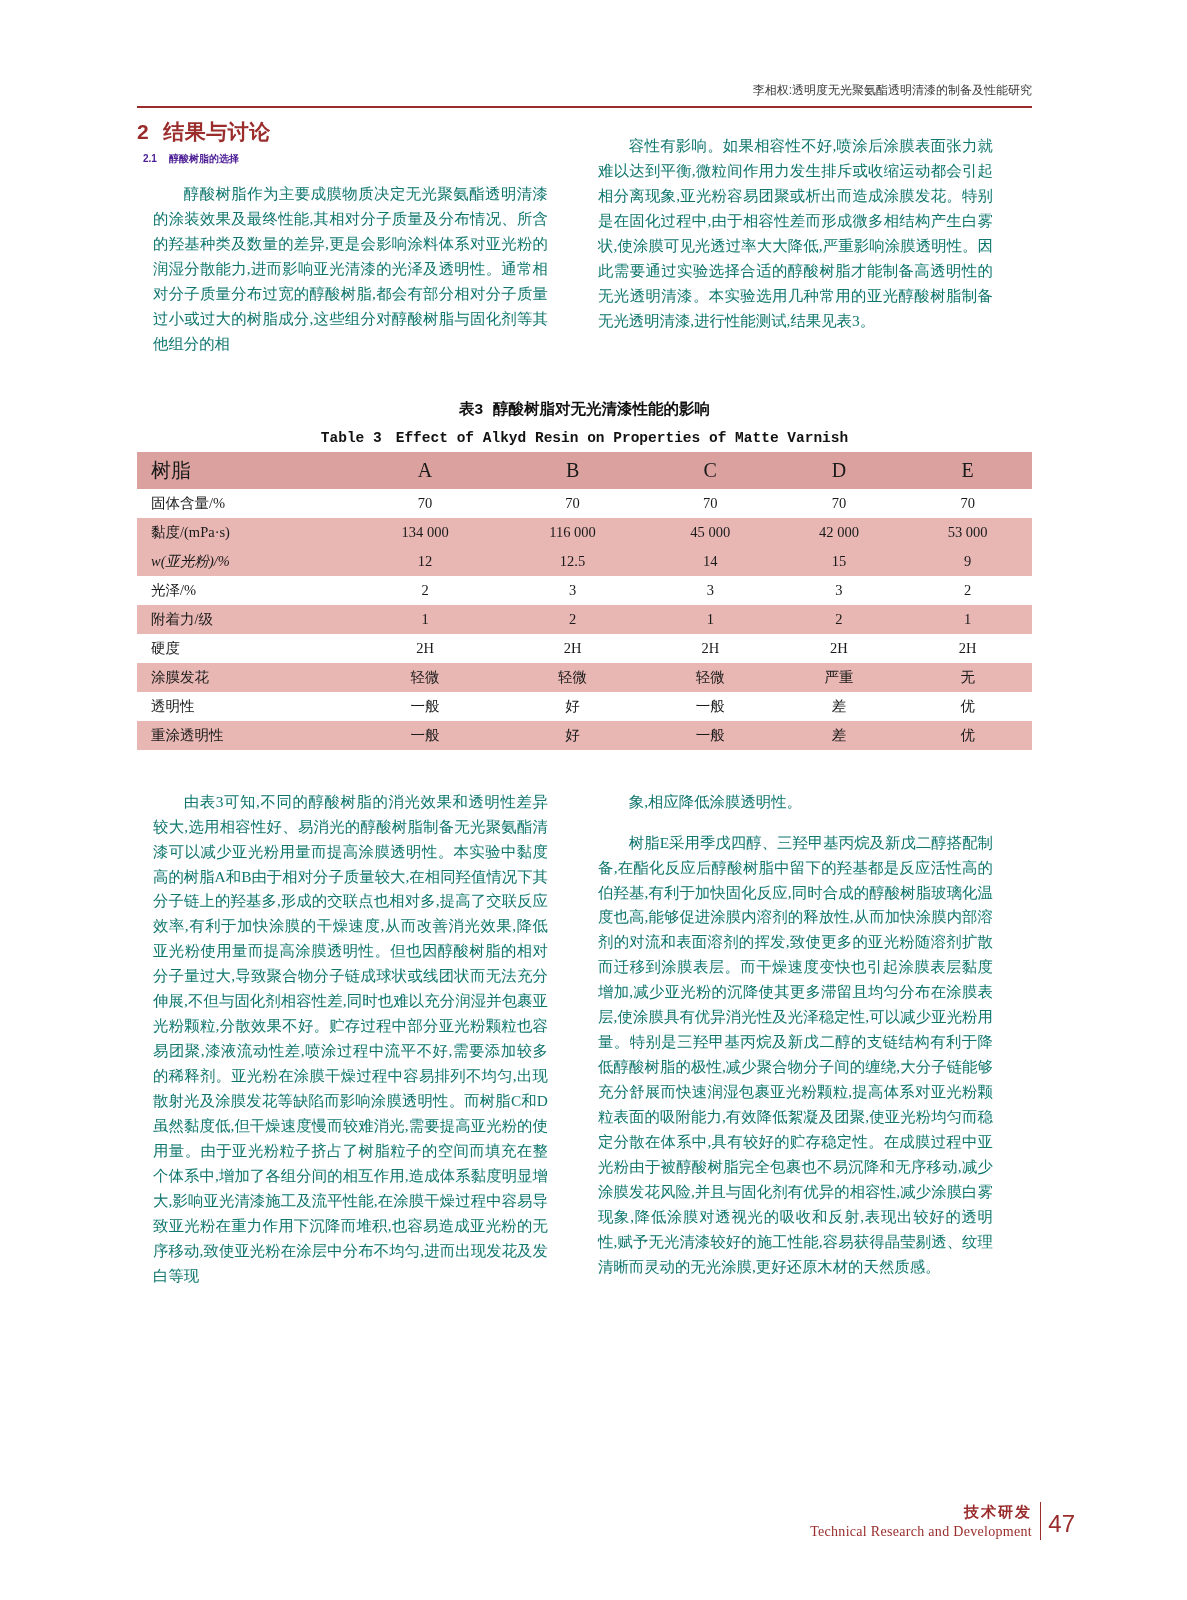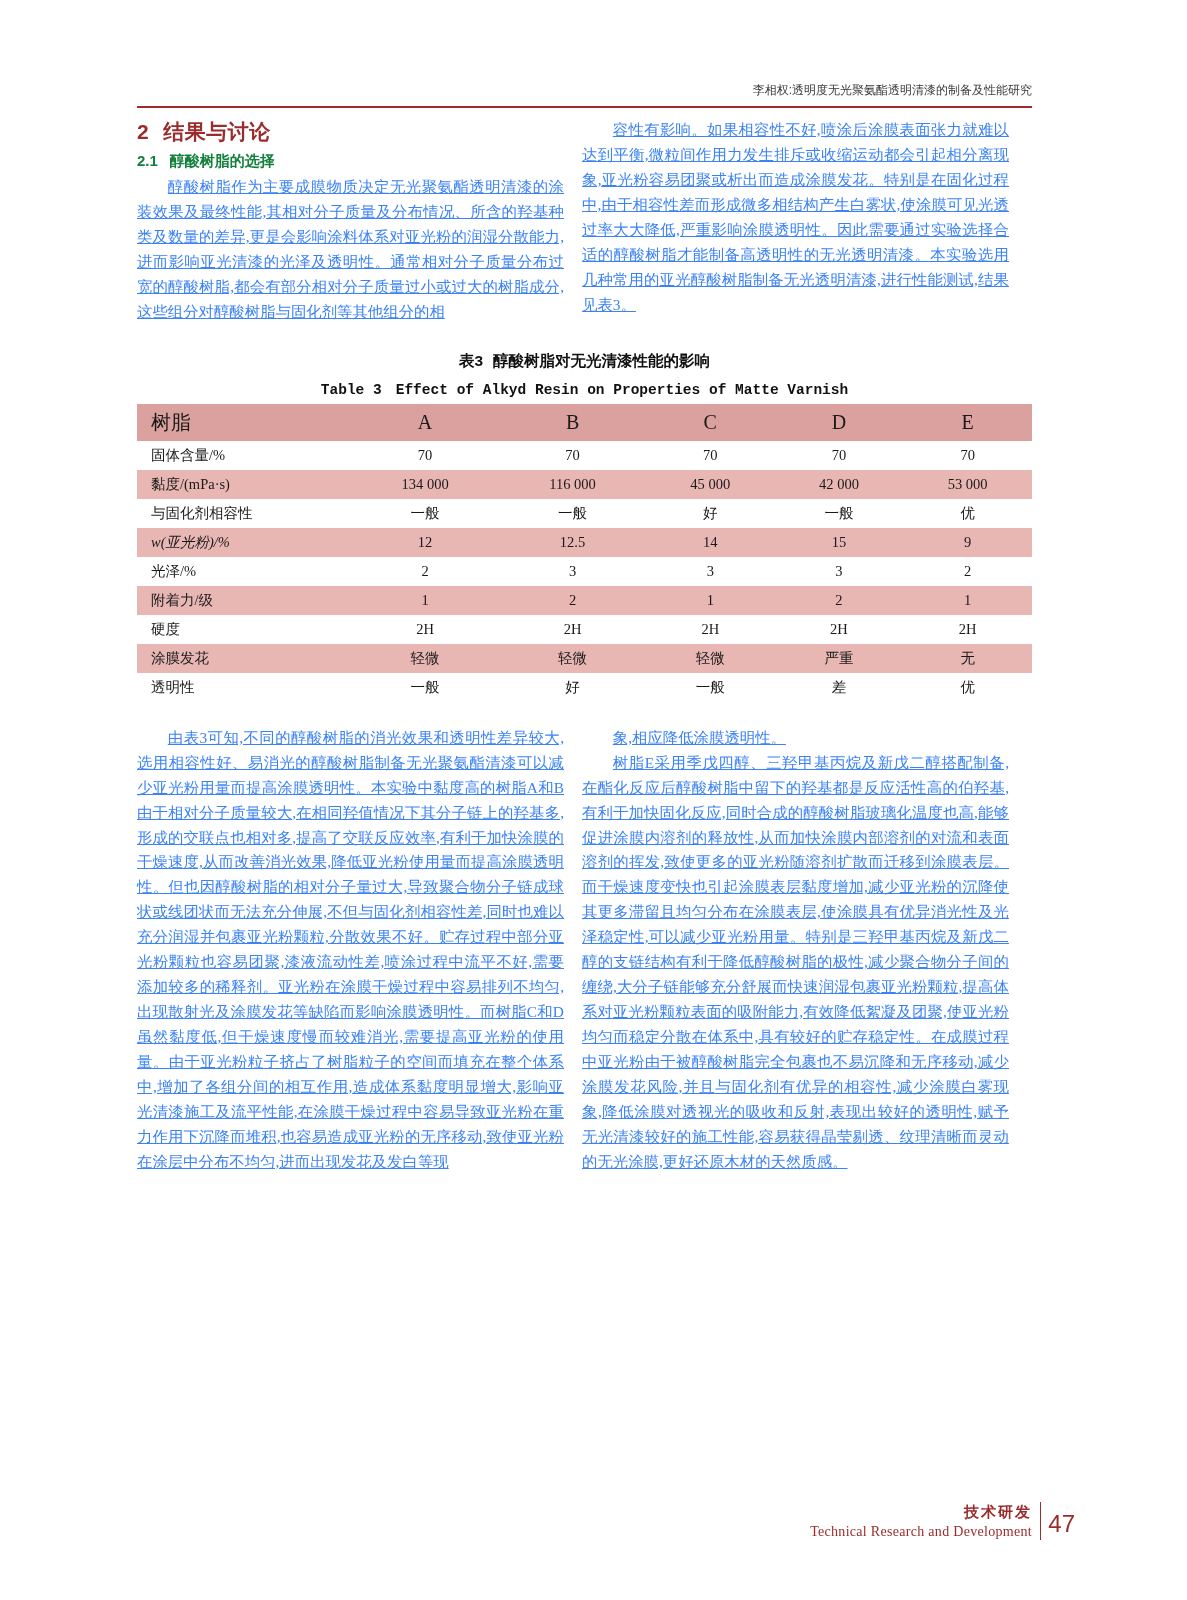--- a/index.html
+++ b/index.html
@@ -56,35 +56,34 @@
     font-family: "Liberation Sans", sans-serif;
     font-size: 21px;
     color: #9a2c2c;
     font-weight: bold;
     margin: 0 0 6px 0;
     letter-spacing: 0.5px;
   }
   h2.sec .num { margin-right: 14px; }
   h3.subsec {
     font-family: "Liberation Sans", sans-serif;
-    font-size: 15px;
-    color: #15803d;
-    font-weight: bold;
-    margin: 6px 0 4px 0;
+    font-size: 10px;
+    color: #4c1d95;
+    font-weight: bold;
+    margin: 6px 0 4px 6px;
   }
   h3.subsec .num { margin-right: 12px; }
   p.body {
-    margin: 0;
+    margin: 16px;
     font-size: 15.4px;
     line-height: 1.62;
     text-align: justify;
     text-justify: inter-ideograph;
     text-indent: 2em;
-    color: #3b82f6;
-    text-decoration: underline;
+    color: #0f766e;
   }
   p.body.cont { text-indent: 2em; }
 
   
   .table-block {
     margin-top: 26px;
     width: 895px;
   }
   .tbl-title-cn {
     text-align: center;
@@ -223,28 +222,20 @@
             <td>70</td>
           </tr>
           <tr class="shade">
             <td>黏度/(mPa·s)</td>
             <td>134 000</td>
             <td>116 000</td>
             <td>45 000</td>
             <td>42 000</td>
             <td>53 000</td>
           </tr>
-          <tr class="plain">
-            <td>与固化剂相容性</td>
-            <td>一般</td>
-            <td>一般</td>
-            <td>好</td>
-            <td>一般</td>
-            <td>优</td>
-          </tr>
           <tr class="shade">
             <td class="ital">w(亚光粉)/%</td>
             <td>12</td>
             <td>12.5</td>
             <td>14</td>
             <td>15</td>
             <td>9</td>
           </tr>
           <tr class="plain">
             <td>光泽/%</td>
@@ -279,20 +270,28 @@
             <td>无</td>
           </tr>
           <tr class="plain">
             <td>透明性</td>
             <td>一般</td>
             <td>好</td>
             <td>一般</td>
             <td>差</td>
             <td>优</td>
           </tr>
+          <tr class="shade">
+            <td>重涂透明性</td>
+            <td>一般</td>
+            <td>好</td>
+            <td>一般</td>
+            <td>差</td>
+            <td>优</td>
+          </tr>
         </tbody>
       </table>
     </div>
 
     <div class="cols after-table">
       <div class="col">
         <p class="body">由表3可知,不同的醇酸树脂的消光效果和透明性差异较大,选用相容性好、易消光的醇酸树脂制备无光聚氨酯清漆可以减少亚光粉用量而提高涂膜透明性。本实验中黏度高的树脂A和B由于相对分子质量较大,在相同羟值情况下其分子链上的羟基多,形成的交联点也相对多,提高了交联反应效率,有利于加快涂膜的干燥速度,从而改善消光效果,降低亚光粉使用量而提高涂膜透明性。但也因醇酸树脂的相对分子量过大,导致聚合物分子链成球状或线团状而无法充分伸展,不但与固化剂相容性差,同时也难以充分润湿并包裹亚光粉颗粒,分散效果不好。贮存过程中部分亚光粉颗粒也容易团聚,漆液流动性差,喷涂过程中流平不好,需要添加较多的稀释剂。亚光粉在涂膜干燥过程中容易排列不均匀,出现散射光及涂膜发花等缺陷而影响涂膜透明性。而树脂C和D虽然黏度低,但干燥速度慢而较难消光,需要提高亚光粉的使用量。由于亚光粉粒子挤占了树脂粒子的空间而填充在整个体系中,增加了各组分间的相互作用,造成体系黏度明显增大,影响亚光清漆施工及流平性能,在涂膜干燥过程中容易导致亚光粉在重力作用下沉降而堆积,也容易造成亚光粉的无序移动,致使亚光粉在涂层中分布不均匀,进而出现发花及发白等现</p>
       </div>
       <div class="col">
         <p class="body">象,相应降低涂膜透明性。</p>

